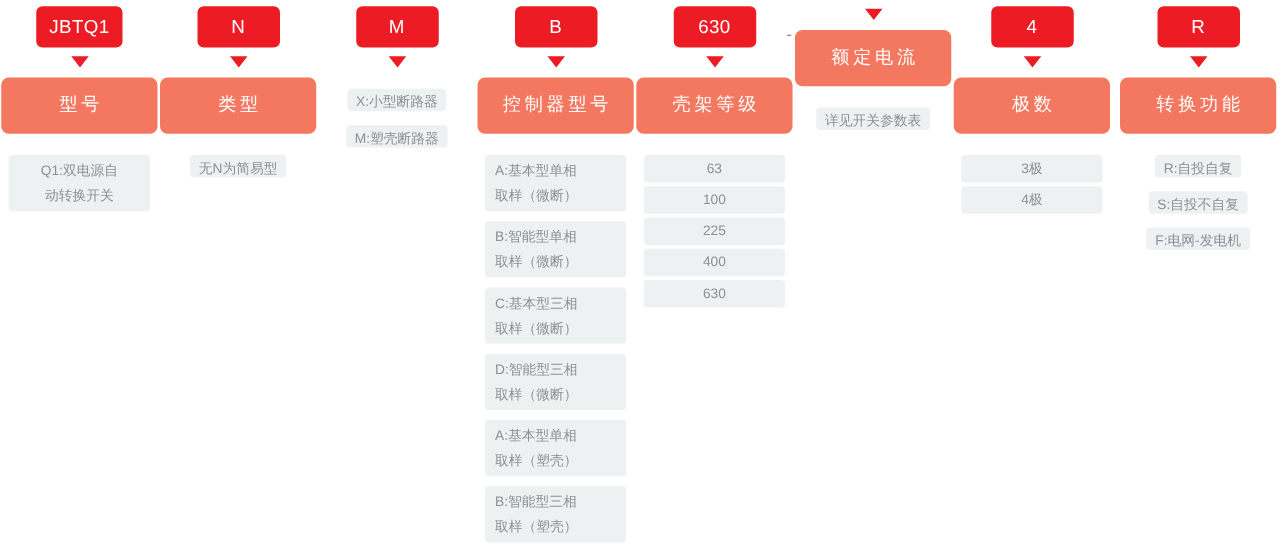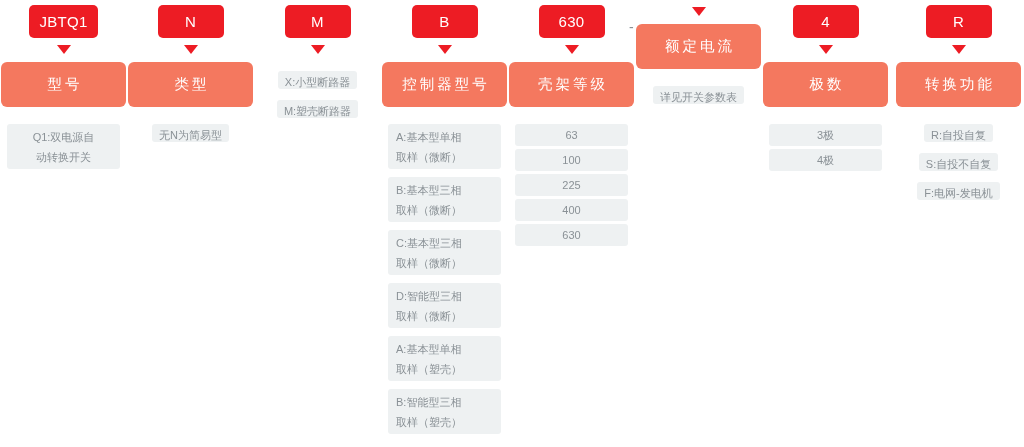--- a/index.html
+++ b/index.html
@@ -168,21 +168,21 @@
     </div>
   </div>
 
   <div class="column" style="left:388px;">
     <div class="code-badge">B</div>
     <div class="arrow-down"></div>
     <div class="category-box">控制器型号</div>
     <div class="option-list">
       <div class="option-cell double">A:基本型单相
 取样（微断）</div>
-      <div class="option-cell double">B:基本型三相
+      <div class="option-cell double">B:智能型单相
 取样（微断）</div>
       <div class="option-cell double">C:基本型三相
 取样（微断）</div>
       <div class="option-cell double">D:智能型三相
 取样（微断）</div>
       <div class="option-cell double">A:基本型单相
 取样（塑壳）</div>
       <div class="option-cell double">B:智能型三相
 取样（塑壳）</div>
     </div>

